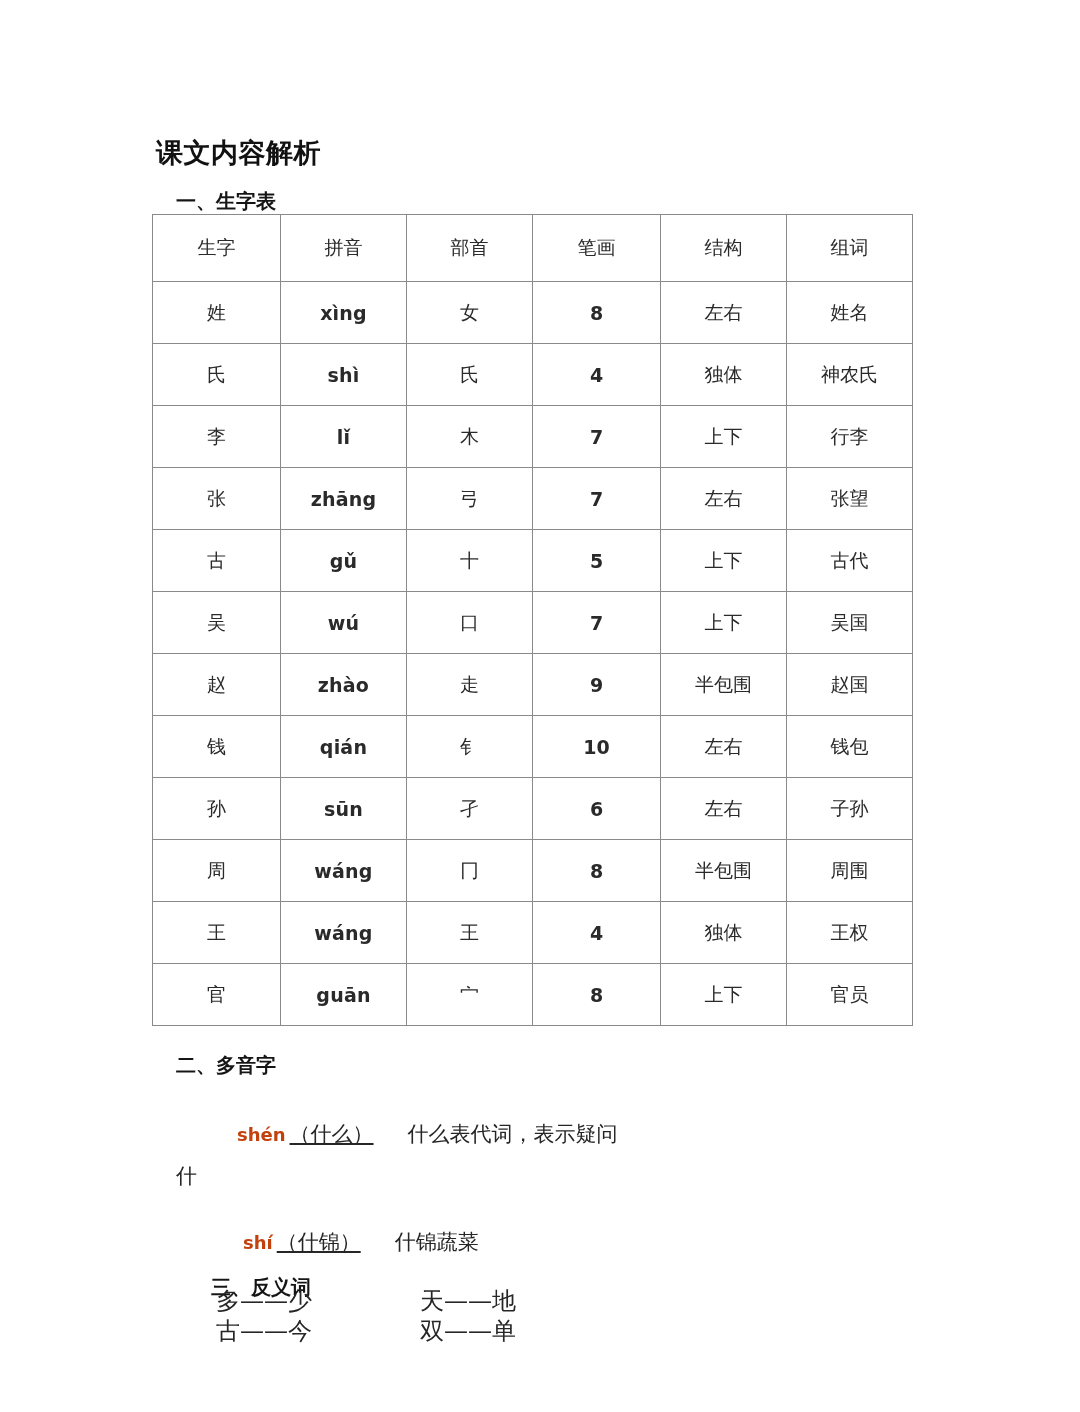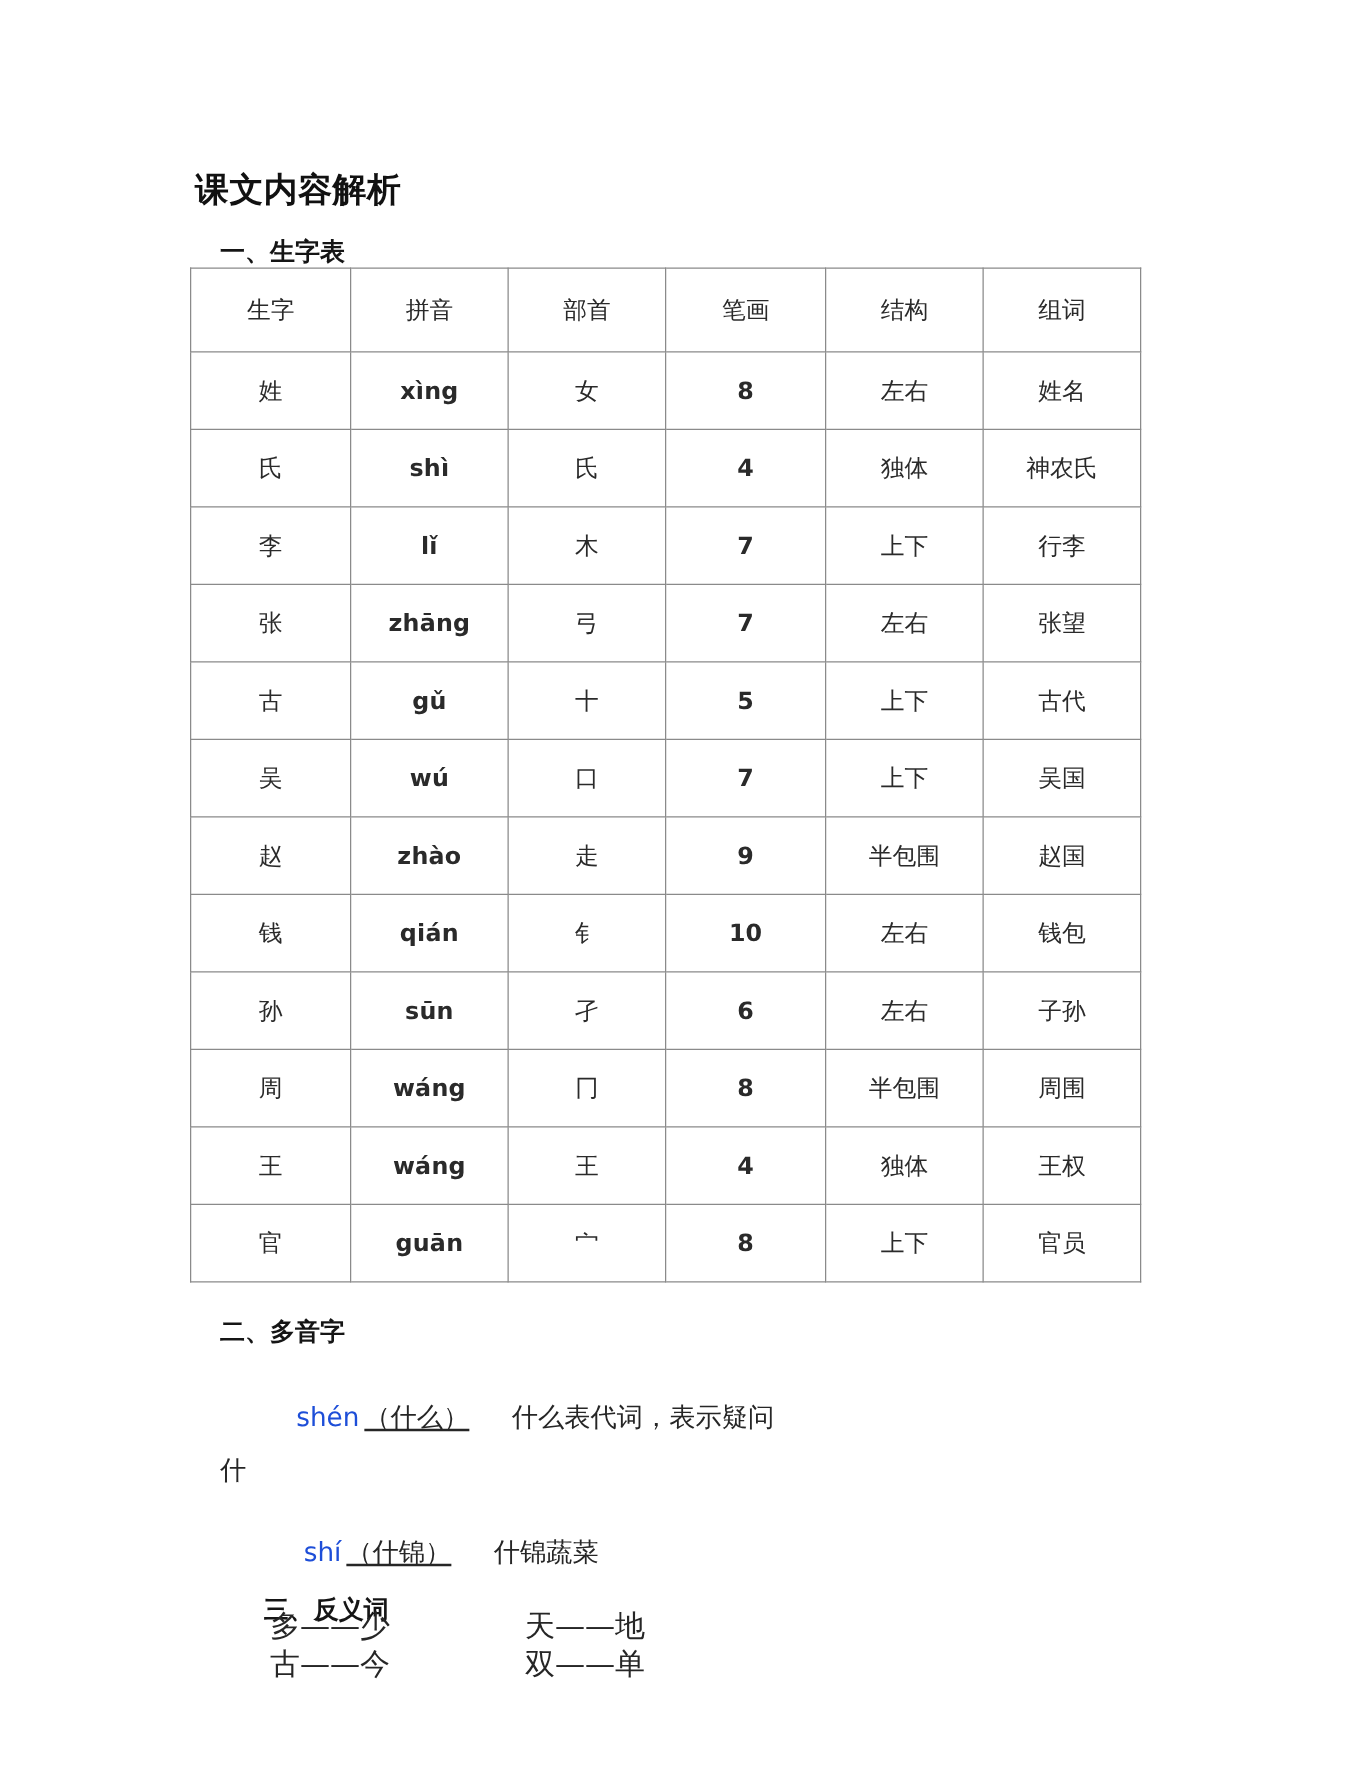--- a/index.html
+++ b/index.html
@@ -99,23 +99,23 @@
   }
   .poly-row {
     position: absolute;
     white-space: nowrap;
     font-size: 21px;
     line-height: 28px;
     color: #262626;
   }
   .poly-row .py {
     font-family: "DejaVu Sans", "Liberation Sans", sans-serif;
-    font-weight: 400;
-    font-size: 21px;
-    color: #1d4ed8;
+    font-weight: 700;
+    font-size: 18px;
+    color: #c2410c;
   }
   .poly-row .paren {
     margin-left: 4px;
     text-decoration: underline;
   }
   .poly-row .gloss {
     margin-left: 34px;
   }
   .poly-row.r1 { left: 237px; top: 1120px; }
   .poly-row.r2 { left: 243px; top: 1228px; }

